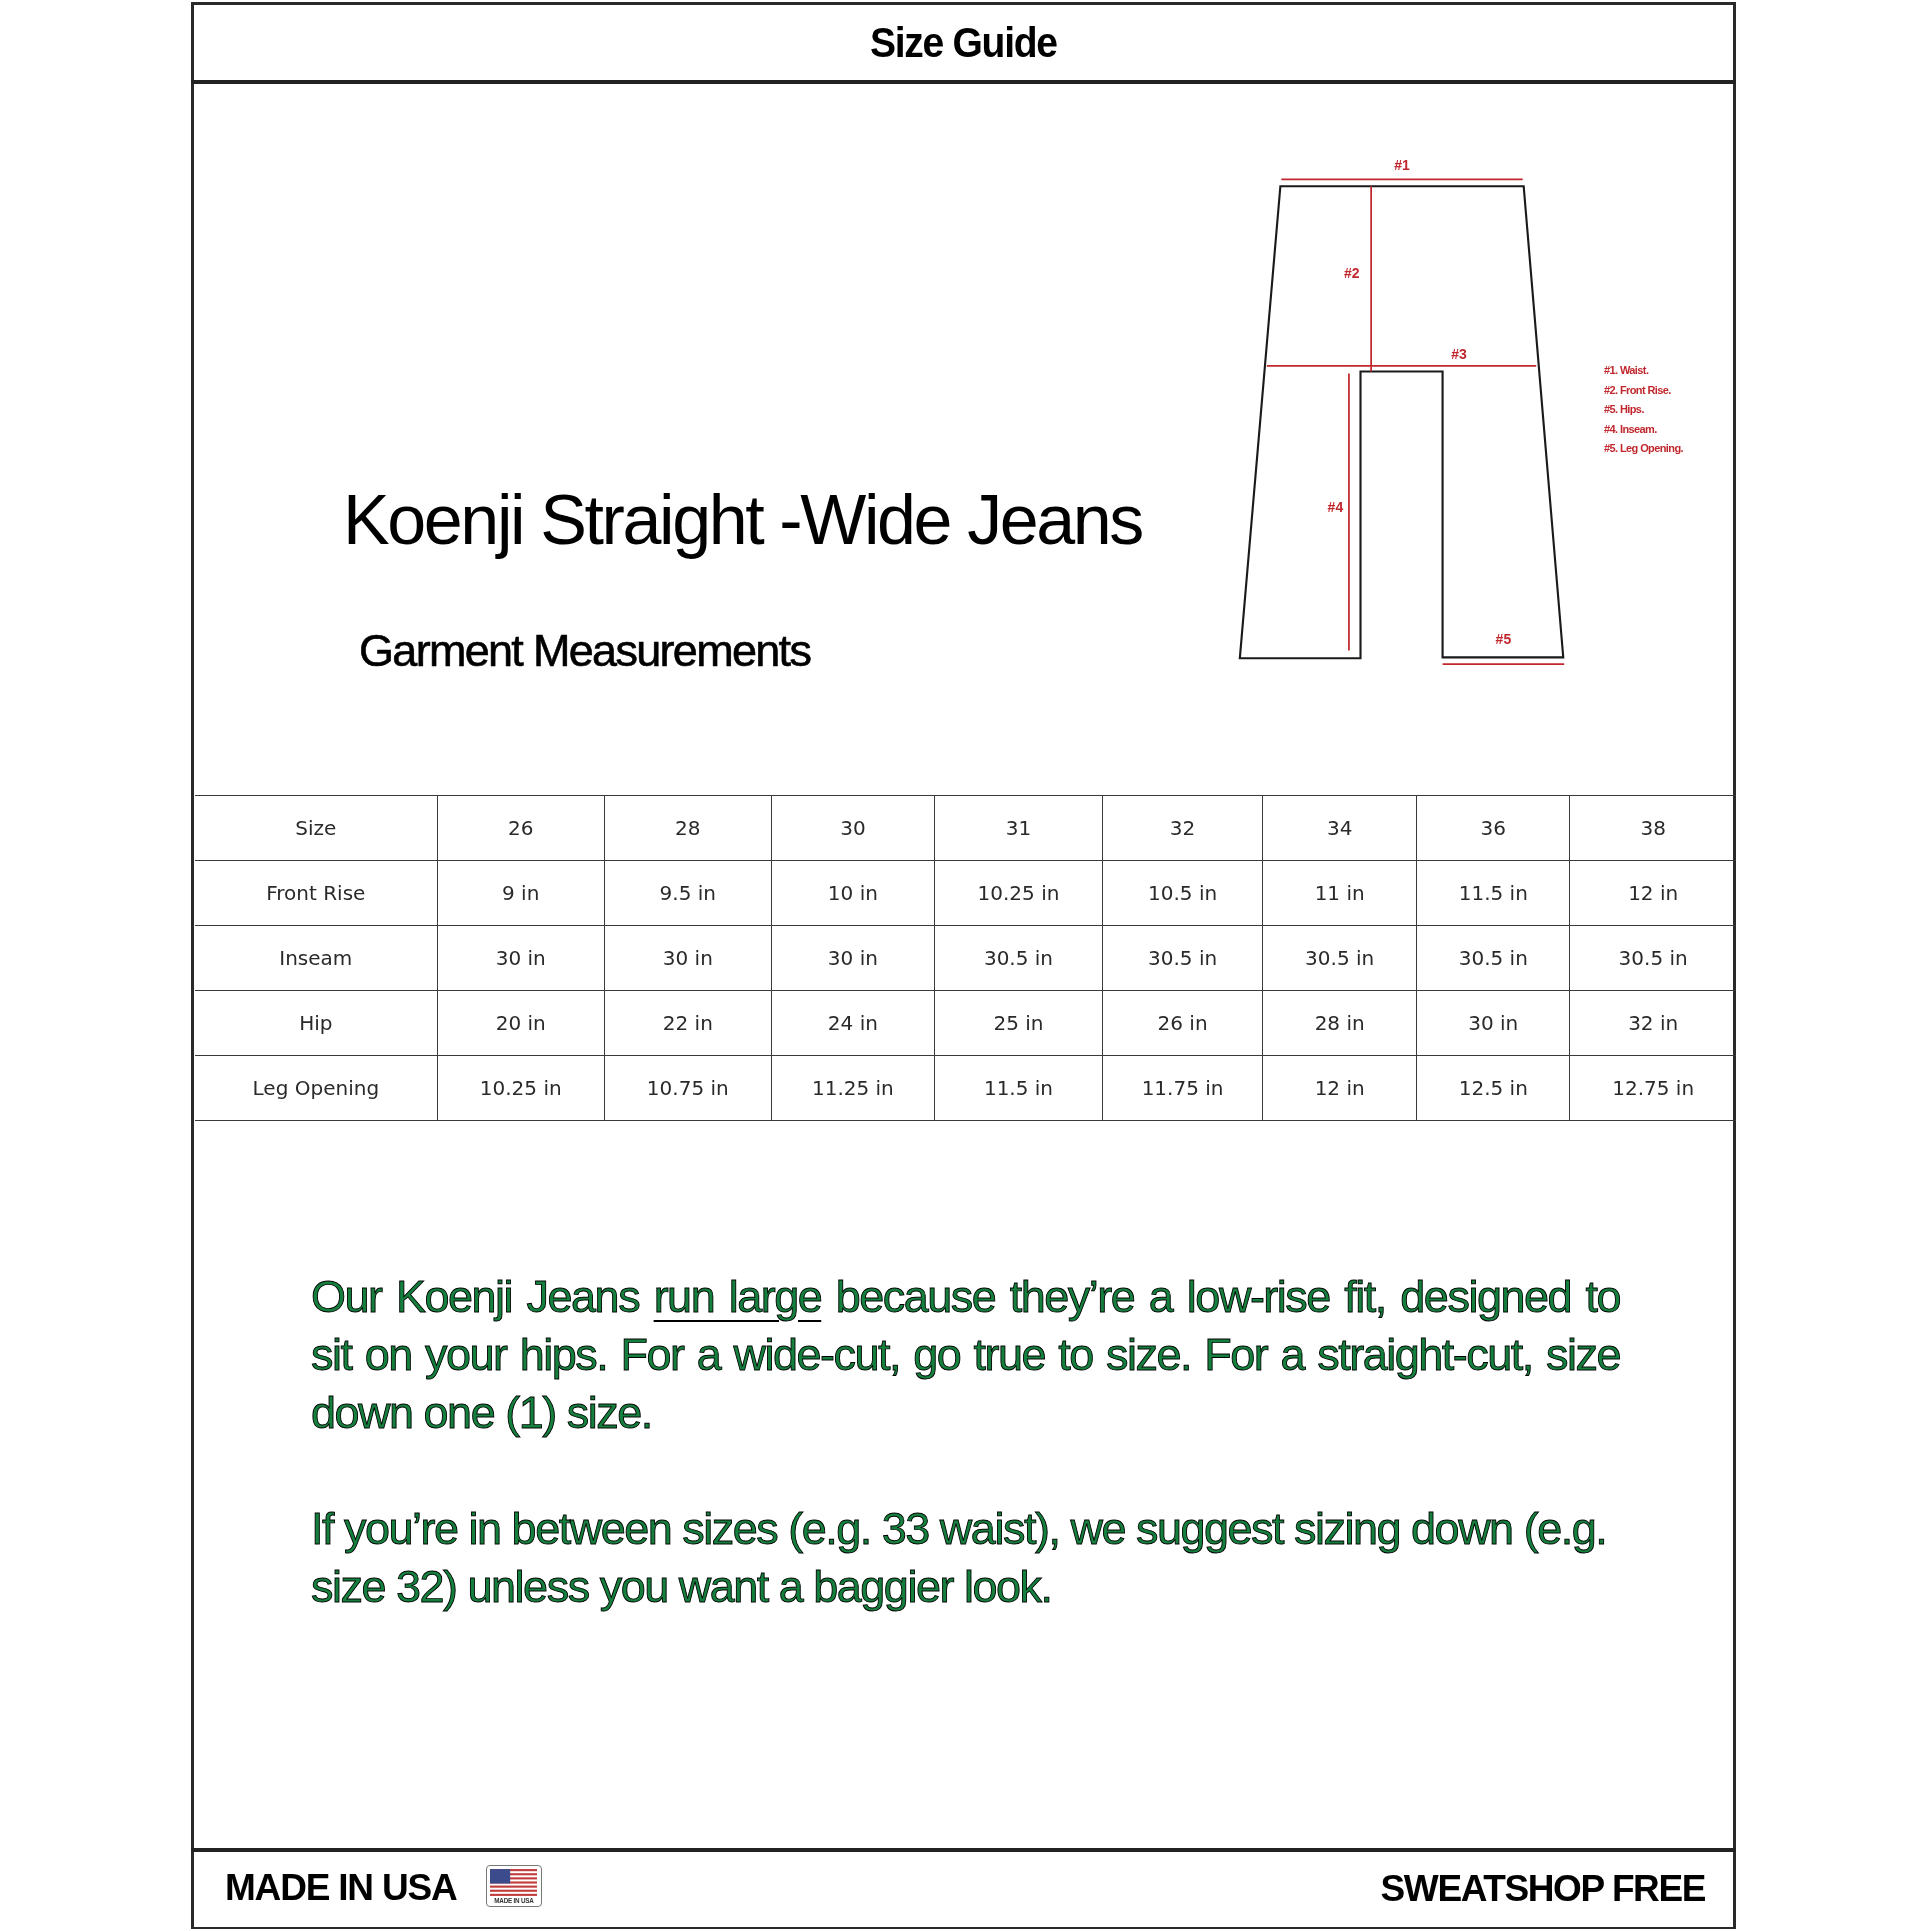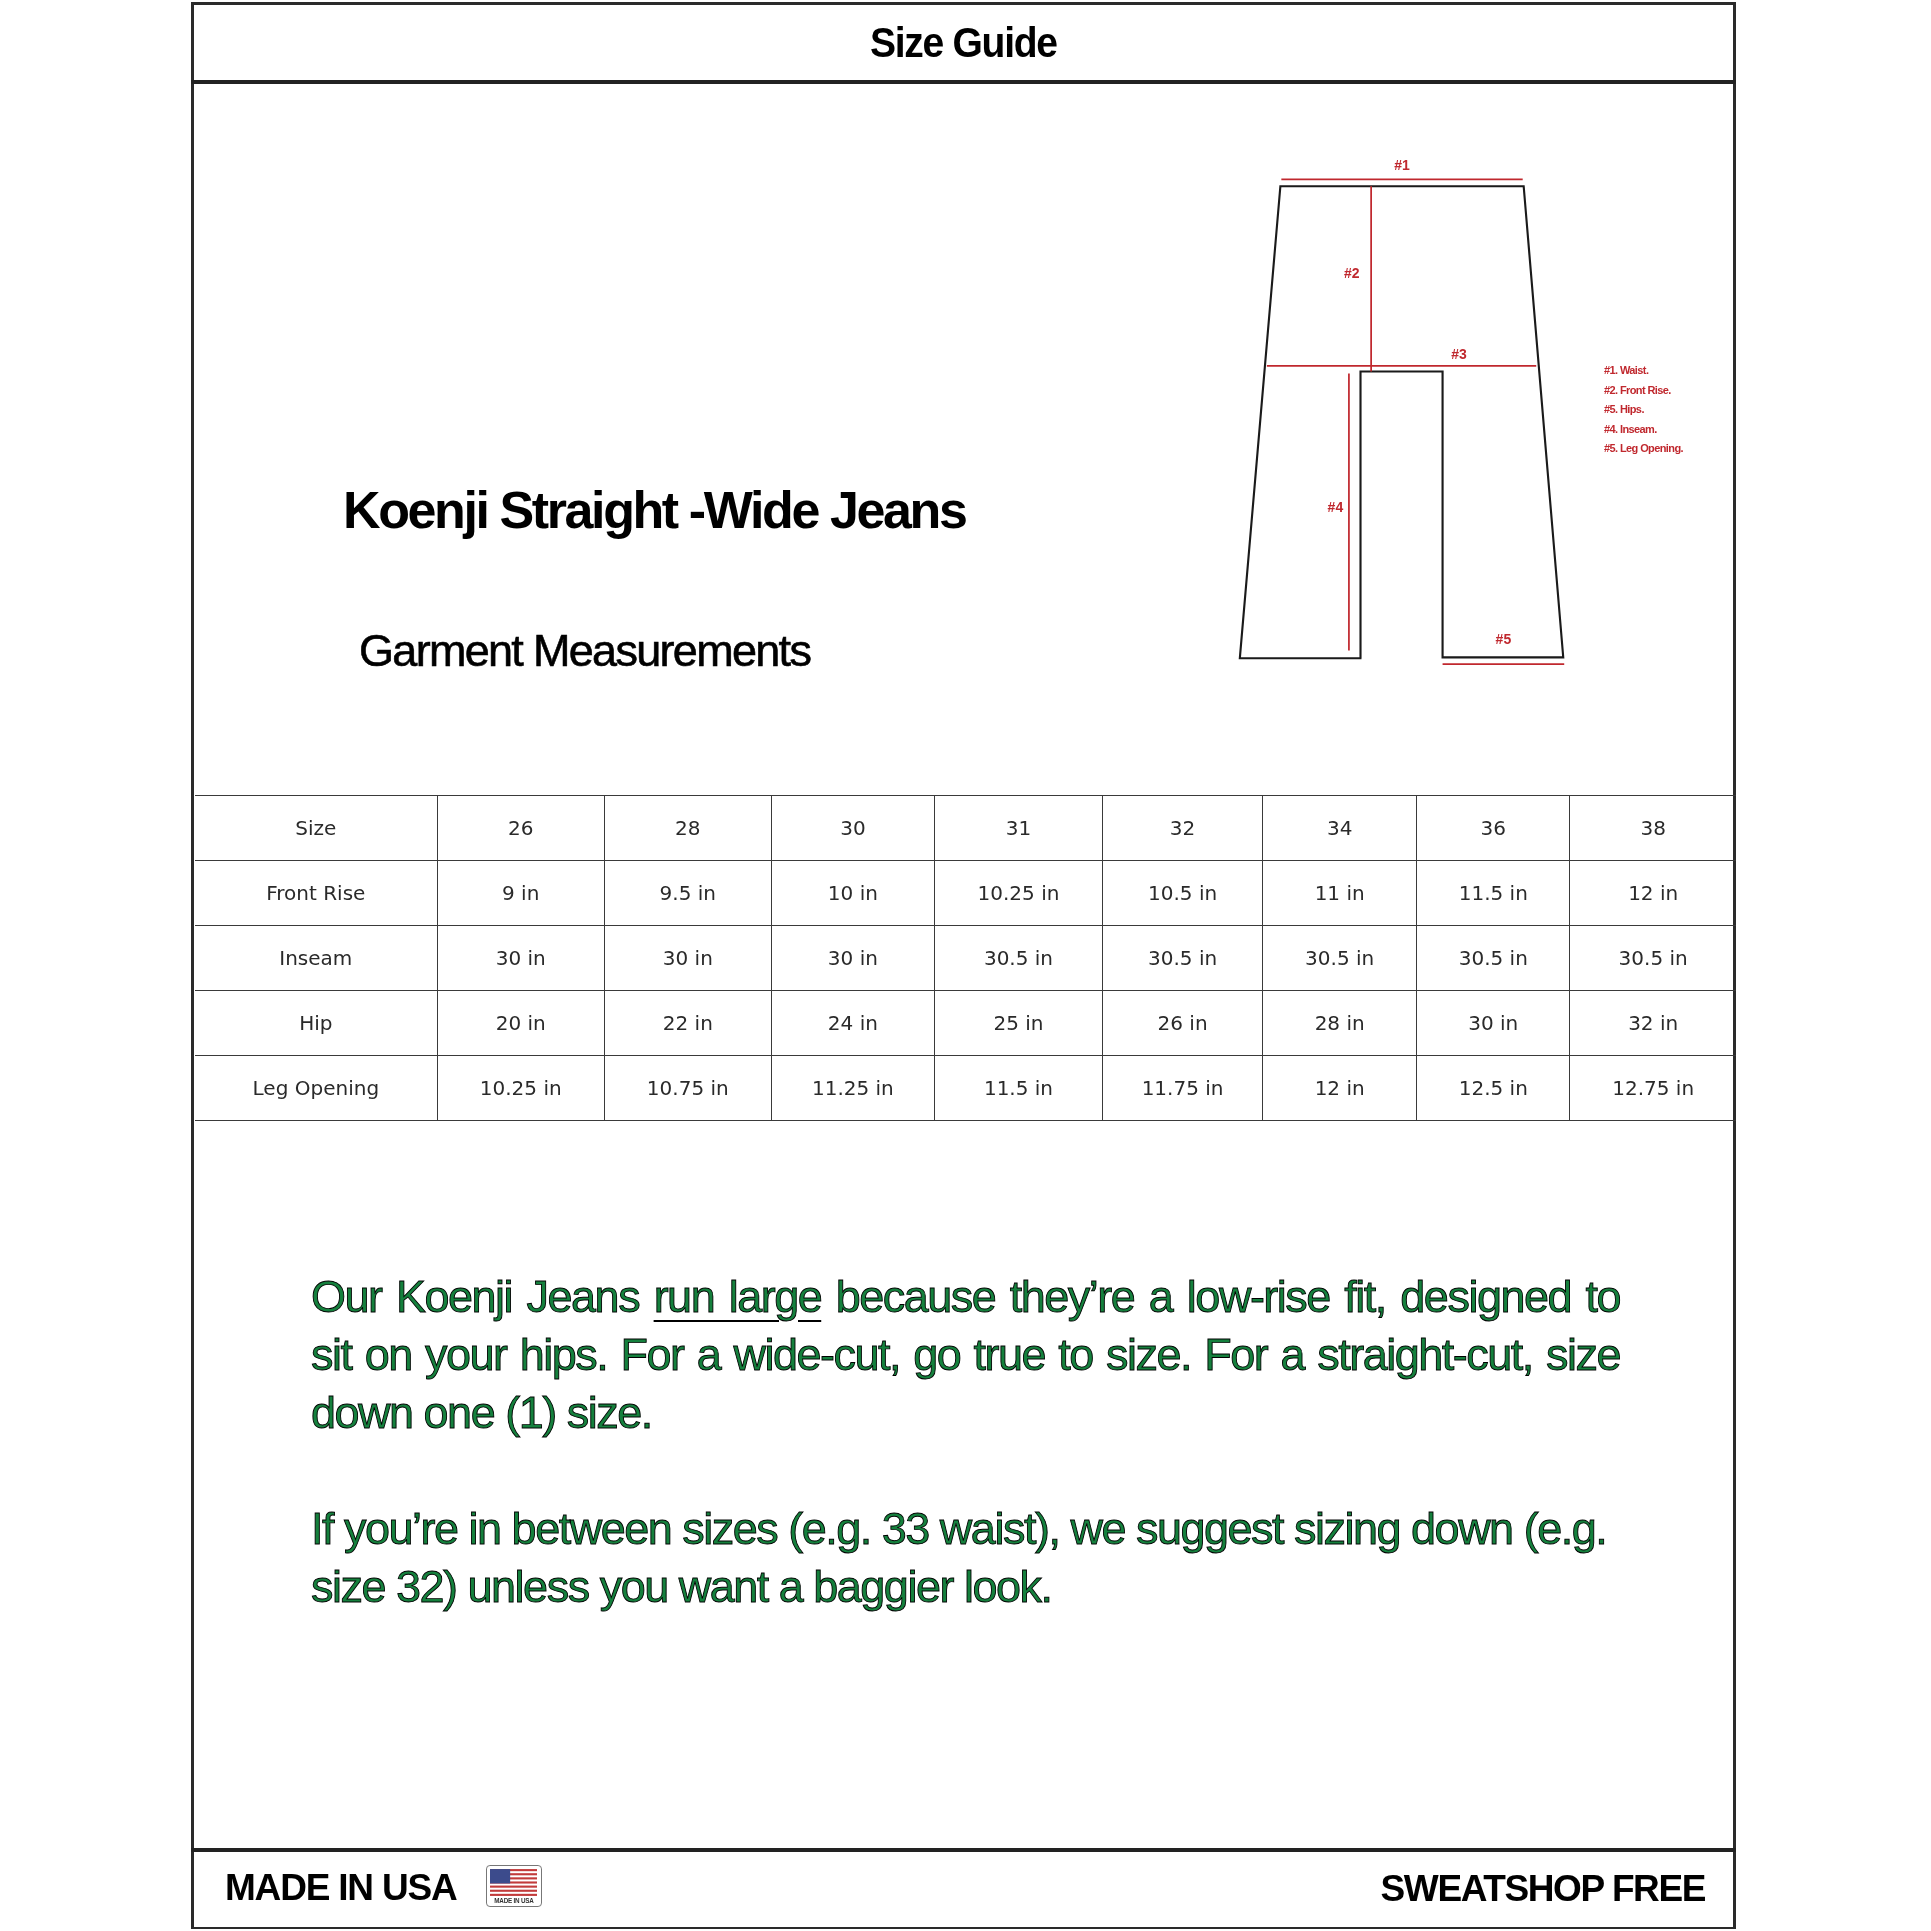--- a/index.html
+++ b/index.html
@@ -2,21 +2,21 @@
 <html><head>
 <meta charset="utf-8">
 <style>
   html, body { margin: 0; padding: 0; background: #ffffff; }
   body { width: 1931px; height: 1931px; position: relative; overflow: hidden; font-family: "Liberation Sans", sans-serif; color: #111; }
   .frame { position: absolute; left: 191px; top: 1.9px; width: 1545px; height: 1927px; border: 3.9px solid #2a2a2a; border-bottom-width: 2.9px; box-sizing: border-box; }
   .title-bar { position: absolute; left: 195px; top: 5.8px; width: 1537px; height: 74px; display: flex; align-items: center; justify-content: center; }
   .title-bar h1 { margin: 0; font-size: 42px; font-weight: 700; letter-spacing: -1.4px; color: #000; transform: scaleX(0.93); }
   .title-sep { position: absolute; left: 191px; top: 80px; width: 1545px; height: 3.9px; background: #222; }
 
-  .product-title { position: absolute; left: 343px; top: 480px; margin: 0; font-size: 52px; font-weight: 700; letter-spacing: -2.4px; color: #000; white-space: nowrap; }
+  .product-title { position: absolute; left: 343px; top: 480px; margin: 0; font-size: 70px; font-weight: 400; letter-spacing: -2.4px; color: #000; white-space: nowrap; }
   .product-sub { position: absolute; left: 342px; top: 608px; margin: 17px; font-size: 45px; font-weight: 400; letter-spacing: -1.7px; color: #000; white-space: nowrap; -webkit-text-stroke: 0.6px #000; }
 
   .diagram { position: absolute; left: 1207px; top: 135px; width: 531px; height: 560px; }
   .diagram svg { position: absolute; left: 0; top: 0; }
   .legend { position: absolute; left: 1604px; top: 361px; color: #c0282e; font-size: 11px; font-weight: 700; letter-spacing: -0.6px; line-height: 19.6px; }
   .legend div { white-space: nowrap; }
 
   table.sizes { position: absolute; left: 195px; top: 795px; width: 1541px; border-collapse: collapse; table-layout: fixed; }
   table.sizes td { border: 1.9px solid #3a3a3a; height: 64px; text-align: center; vertical-align: middle; font-family: "DejaVu Sans", sans-serif; font-size: 20px; color: #2a2a2a; padding: 0; }
   table.sizes tr td:first-child { border-left: none; }

